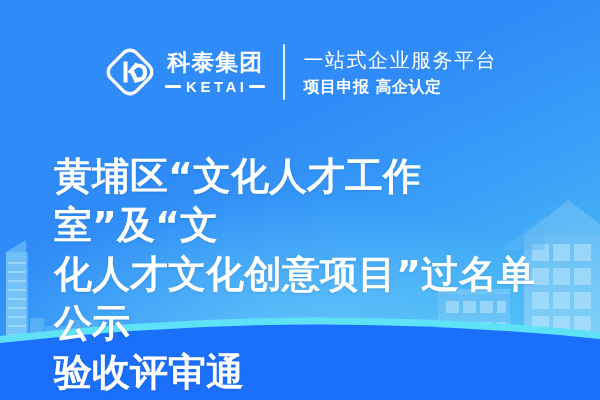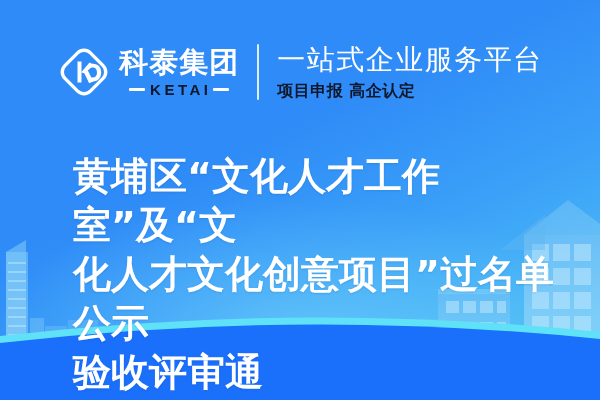--- a/index.html
+++ b/index.html
@@ -26,49 +26,49 @@
   .wave{position:absolute;left:0;bottom:0;width:600px;height:90px;}
   
   .header{
     position:absolute;left:0;top:36px;width:600px;height:72px;
     display:flex;align-items:center;justify-content:center;
   }
   .brand{display:flex;align-items:center;}
   .logo-mark{width:54px;height:54px;margin-right:8px;flex:none;}
   .logo-words{display:flex;flex-direction:column;align-items:center;line-height:1;}
   .logo-cn{
-    color:#ffffff;font-size:29px;font-weight:bold;letter-spacing:1px;
+    color:#ffffff;font-size:23px;font-weight:bold;letter-spacing:1px;
     font-family:"DejaVu Sans","Liberation Sans",sans-serif;
   }
   .logo-en{
-    display:flex;align-items:center;margin-top:5px;color:#0f172a;
+    display:flex;align-items:center;margin-top:5px;color:#ffffff;
     font-size:15px;font-weight:bold;letter-spacing:3.5px;
   }
   .logo-en .dash{
     display:inline-block;width:16px;height:3px;background:#ffffff;border-radius:1px;
   }
   .logo-en .dash.left{margin-right:5px;}
   .logo-en .dash.right{margin-left:2px;}
   .divider{
     width:2px;height:56px;background:rgba(255,255,255,.85);
     margin:0 18px;border-radius:1px;flex:none;
   }
   .tagline{display:flex;flex-direction:column;justify-content:center;}
   .tagline-main{
-    color:#ffffff;font-size:28px;letter-spacing:1.5px;line-height:1.15;
+    color:#ffffff;font-size:20px;letter-spacing:1.5px;line-height:1.15;
     font-family:"DejaVu Sans","Liberation Sans",sans-serif;
   }
   .tagline-sub{
-    color:#0f172a;font-size:16px;font-weight:bold;letter-spacing:.5px;
+    color:#ffffff;font-size:16px;font-weight:bold;letter-spacing:.5px;
     margin-top:6px;line-height:1.1;
     font-family:"DejaVu Sans","Liberation Sans",sans-serif;
   }
   
   .title{
-    position:absolute;left:73px;top:152px;width:500px;
+    position:absolute;left:54px;top:152px;width:500px;
     color:#ffffff;font-weight:bold;font-size:38px;line-height:1.29;
     letter-spacing:0px;
     font-family:"DejaVu Sans","Liberation Sans",sans-serif;
     text-shadow:0 1px 2px rgba(10,70,160,.18);
   }
 </style>
 </head>
 <body>
 
 <div id="banner">

